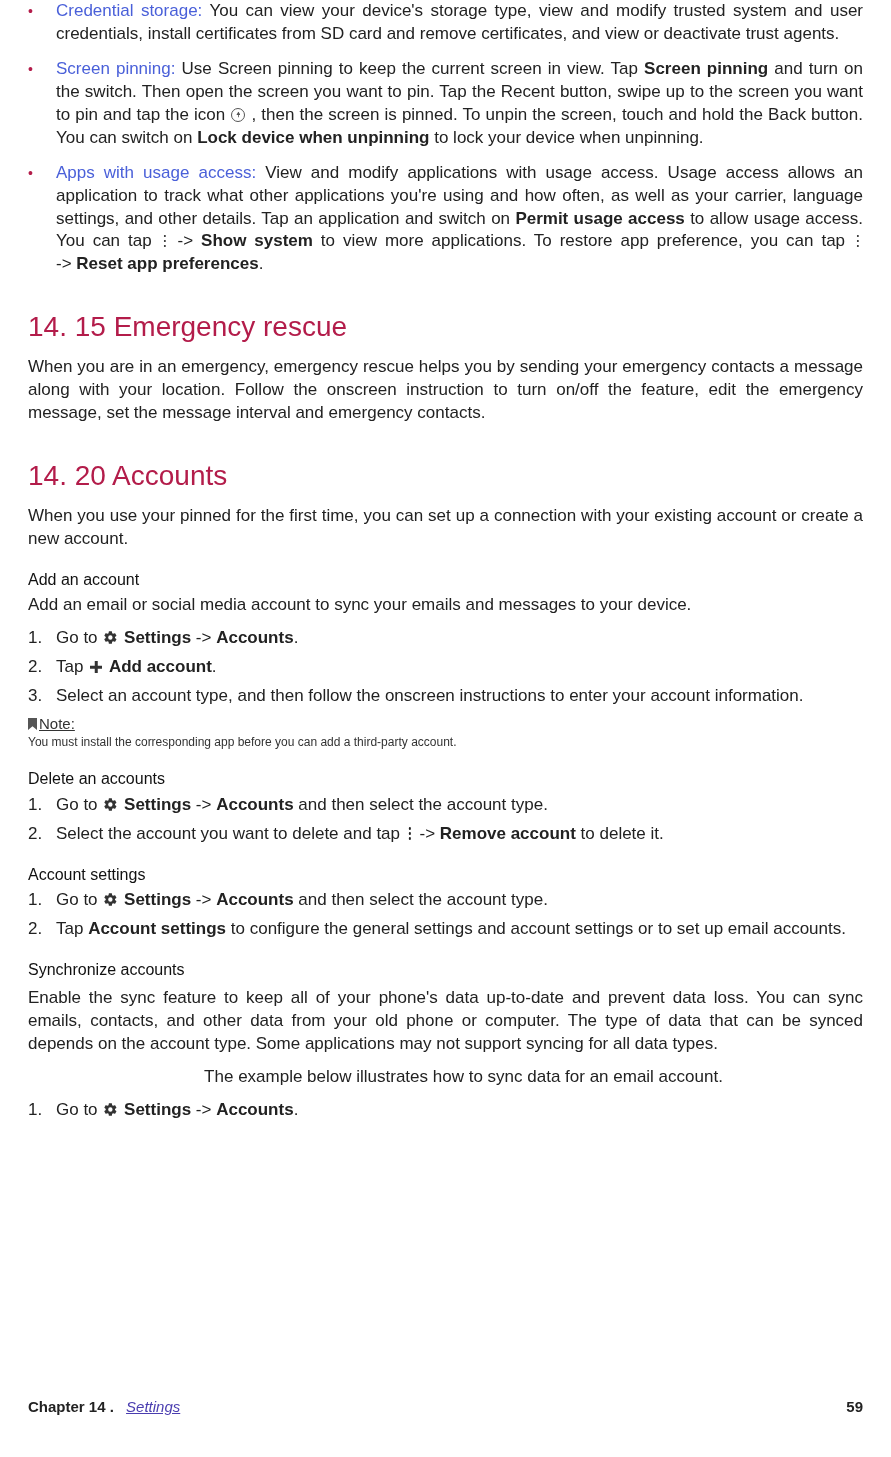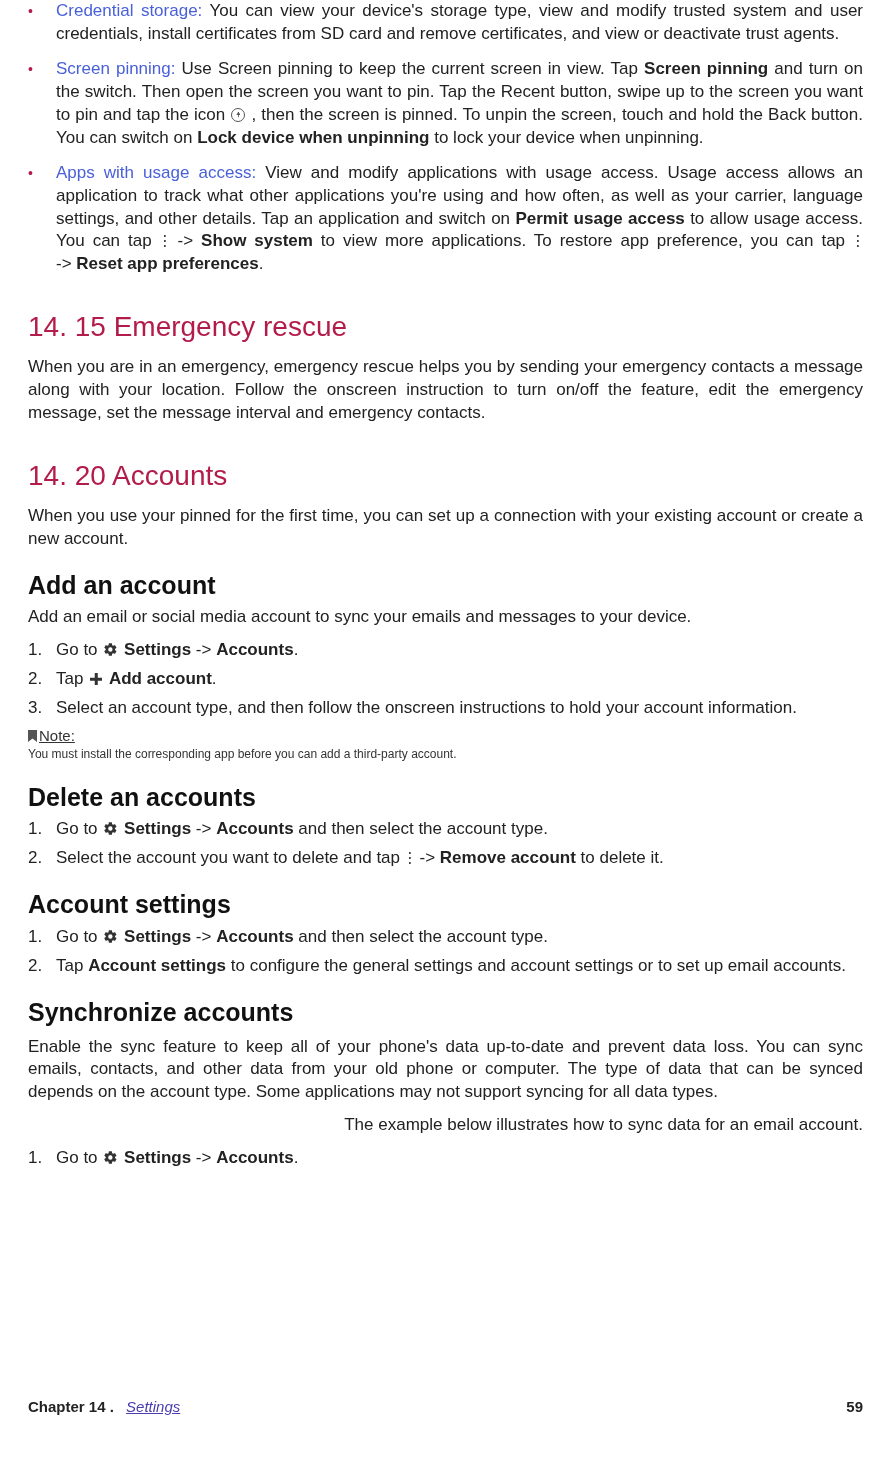--- a/index.html
+++ b/index.html
@@ -16,21 +16,21 @@
     background: #fff;
   }
   .bullets { padding-left: 0; margin: 0; }
   .bullet-item { display: flex; align-items: flex-start; margin-bottom: 12px; }
   .bullet-marker { color: #b31c4a; min-width: 28px; font-size: 14px; line-height: 1.5; padding-top:1px;}
   .bullet-content { flex:1; text-align: justify; }
   .topic { color: #4a60d9; }
   .bold { font-weight: 700; }
   h2.section-heading { color: #b31c4a; font-weight: 400; font-size: 28px; margin: 32px 0 10px 0; }
   p.body { margin: 6px 0 10px 0; text-align: justify; }
-  h3.sub { font-weight: 700; font-size: 25px; margin: 18px 0 4px 0; color: #111;}
+  h3.sub { font-weight: 400; font-size: 16px; margin: 18px 0 4px 0; color: #111;}
   ol.numlist { padding-left: 0; margin: 4px 0 4px 0; list-style: none; counter-reset: item; }
   ol.numlist > li { margin: 2px 0 6px 0; display:flex; }
   ol.numlist > li .num { min-width: 28px; }
   .note-label { font-size: 15px; color:#333;text-decoration:underline; }
   .note-text { font-size: 12px; color:#333; margin: 0 0 6px 0;}
   .pin-circle {
     display:inline-block; width:14px; height:14px;
     border:1.3px solid #555; border-radius:50%;
     vertical-align:-2px; position:relative; margin:0 1px;
   }
@@ -114,21 +114,21 @@
     </span>
   </li>
   <li>
     <span class="num">2.</span>
     <span>
       <span>Tap  </span><span class="plus"></span> <span class="bold">Add account</span><span>.</span>
     </span>
   </li>
   <li>
     <span class="num">3.</span>
-    <span>Select an account type, and then follow the onscreen instructions to hold your account information.</span>
+    <span>Select an account type, and then follow the onscreen instructions to enter your account information.</span>
   </li>
 </ol>
 <div class="note-label"><span class="bookmark"></span><span>Note:</span></div>
 <p class="note-text">You must install the corresponding app before you can add a third-party account.</p>
 
 <h3 class="sub">Delete an accounts</h3>
 <ol class="numlist">
   <li>
     <span class="num">1.</span>
     <span>
@@ -158,21 +158,21 @@
   <li>
     <span class="num">2.</span>
     <span>
       <span>Tap </span><span class="bold">Account settings</span><span> to configure the general settings and account settings or to set up email accounts.</span>
     </span>
   </li>
 </ol>
 
 <h3 class="sub">Synchronize accounts</h3>
 <p class="body">Enable the sync feature to keep all of your phone's data up-to-date and prevent data loss. You can sync emails, contacts, and other data from your old phone or computer. The type of data that can be synced depends on the account type. Some applications may not support syncing for all data types.</p>
-<p class="body" style="text-align:right;margin-left:36px;">The example below illustrates how to sync data for an email account.</p>
+<p class="body" style="text-align:center;margin-left:36px;">The example below illustrates how to sync data for an email account.</p>
 <ol class="numlist">
   <li>
     <span class="num">1.</span>
     <span>
       <span>Go to </span><span class="gear"><svg viewBox="0 0 24 24">
             <path fill="#333" d="M19.14,12.94a7,7,0,0,0,.05-.94,7,7,0,0,0-.05-.94l2.11-1.65a.5.5,0,0,0,.12-.64l-2-3.46a.5.5,0,0,0-.61-.22l-2.49,1a7,7,0,0,0-1.62-.94l-.38-2.65A.5.5,0,0,0,13.78,2H9.78a.5.5,0,0,0-.49.42L8.91,5.07a7,7,0,0,0-1.62.94l-2.49-1a.5.5,0,0,0-.61.22l-2,3.46a.5.5,0,0,0,.12.64L4.42,11a7,7,0,0,0,0,1.88L2.31,14.53a.5.5,0,0,0-.12.64l2,3.46a.5.5,0,0,0,.61.22l2.49-1a7,7,0,0,0,1.62.94l.38,2.65a.5.5,0,0,0,.49.42h4a.5.5,0,0,0,.49-.42l.38-2.65a7,7,0,0,0,1.62-.94l2.49,1a.5.5,0,0,0,.61-.22l2-3.46a.5.5,0,0,0-.12-.64ZM11.78,15.5A3.5,3.5,0,1,1,15.28,12,3.5,3.5,0,0,1,11.78,15.5Z"></path>
           </svg></span> <span class="bold">Settings</span><span> -&gt; </span><span class="bold">Accounts</span><span>.</span>
     </span>
   </li>
 </ol>

